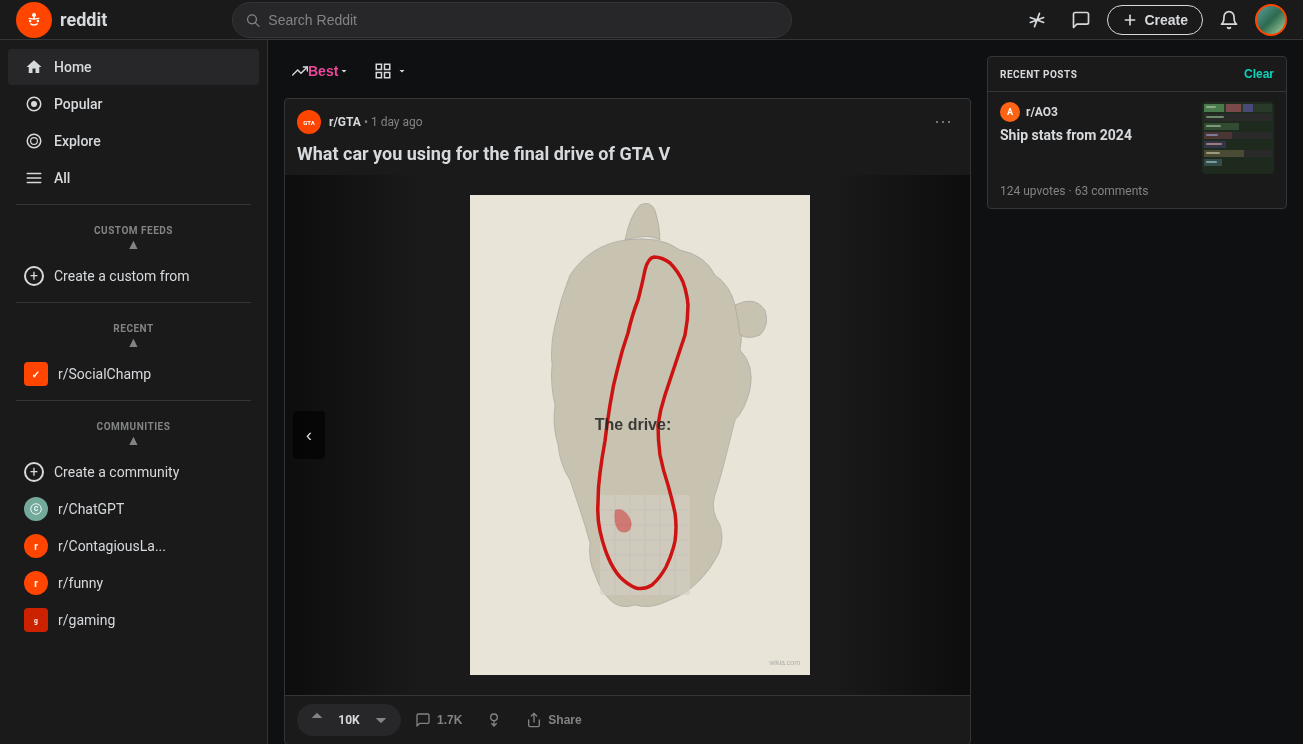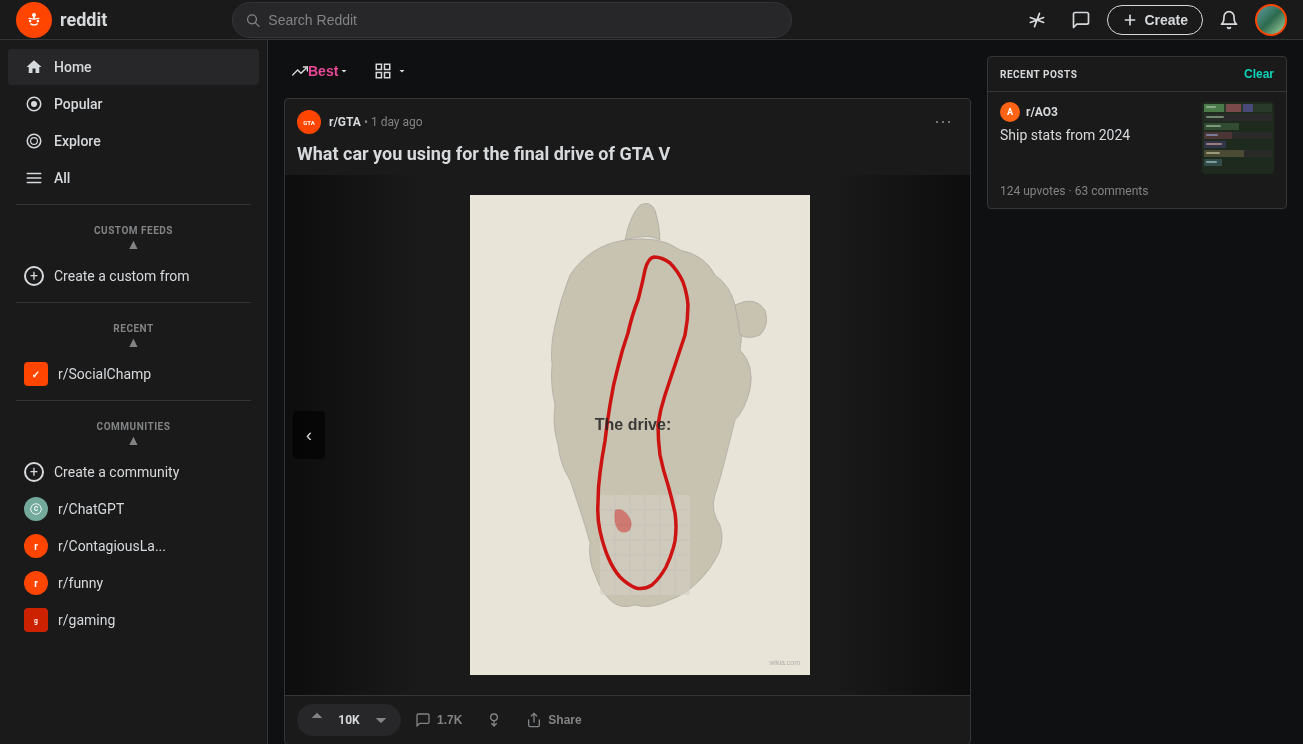--- a/index.html
+++ b/index.html
@@ -481,21 +481,21 @@
       color: white;
       flex-shrink: 0;
     }
     .recent-post-subreddit {
       font-size: 12px;
       color: #d7dadc;
       font-weight: 700;
     }
     .recent-post-title {
       font-size: 14px;
-      font-weight: 400;
+      font-weight: 700;
       color: #d7dadc;
       line-height: 1.3;
       flex: 1;
     }
     .recent-post-thumbnail {
       width: 72px;
       height: 72px;
       border-radius: 4px;
       flex-shrink: 0;
       overflow: hidden;

